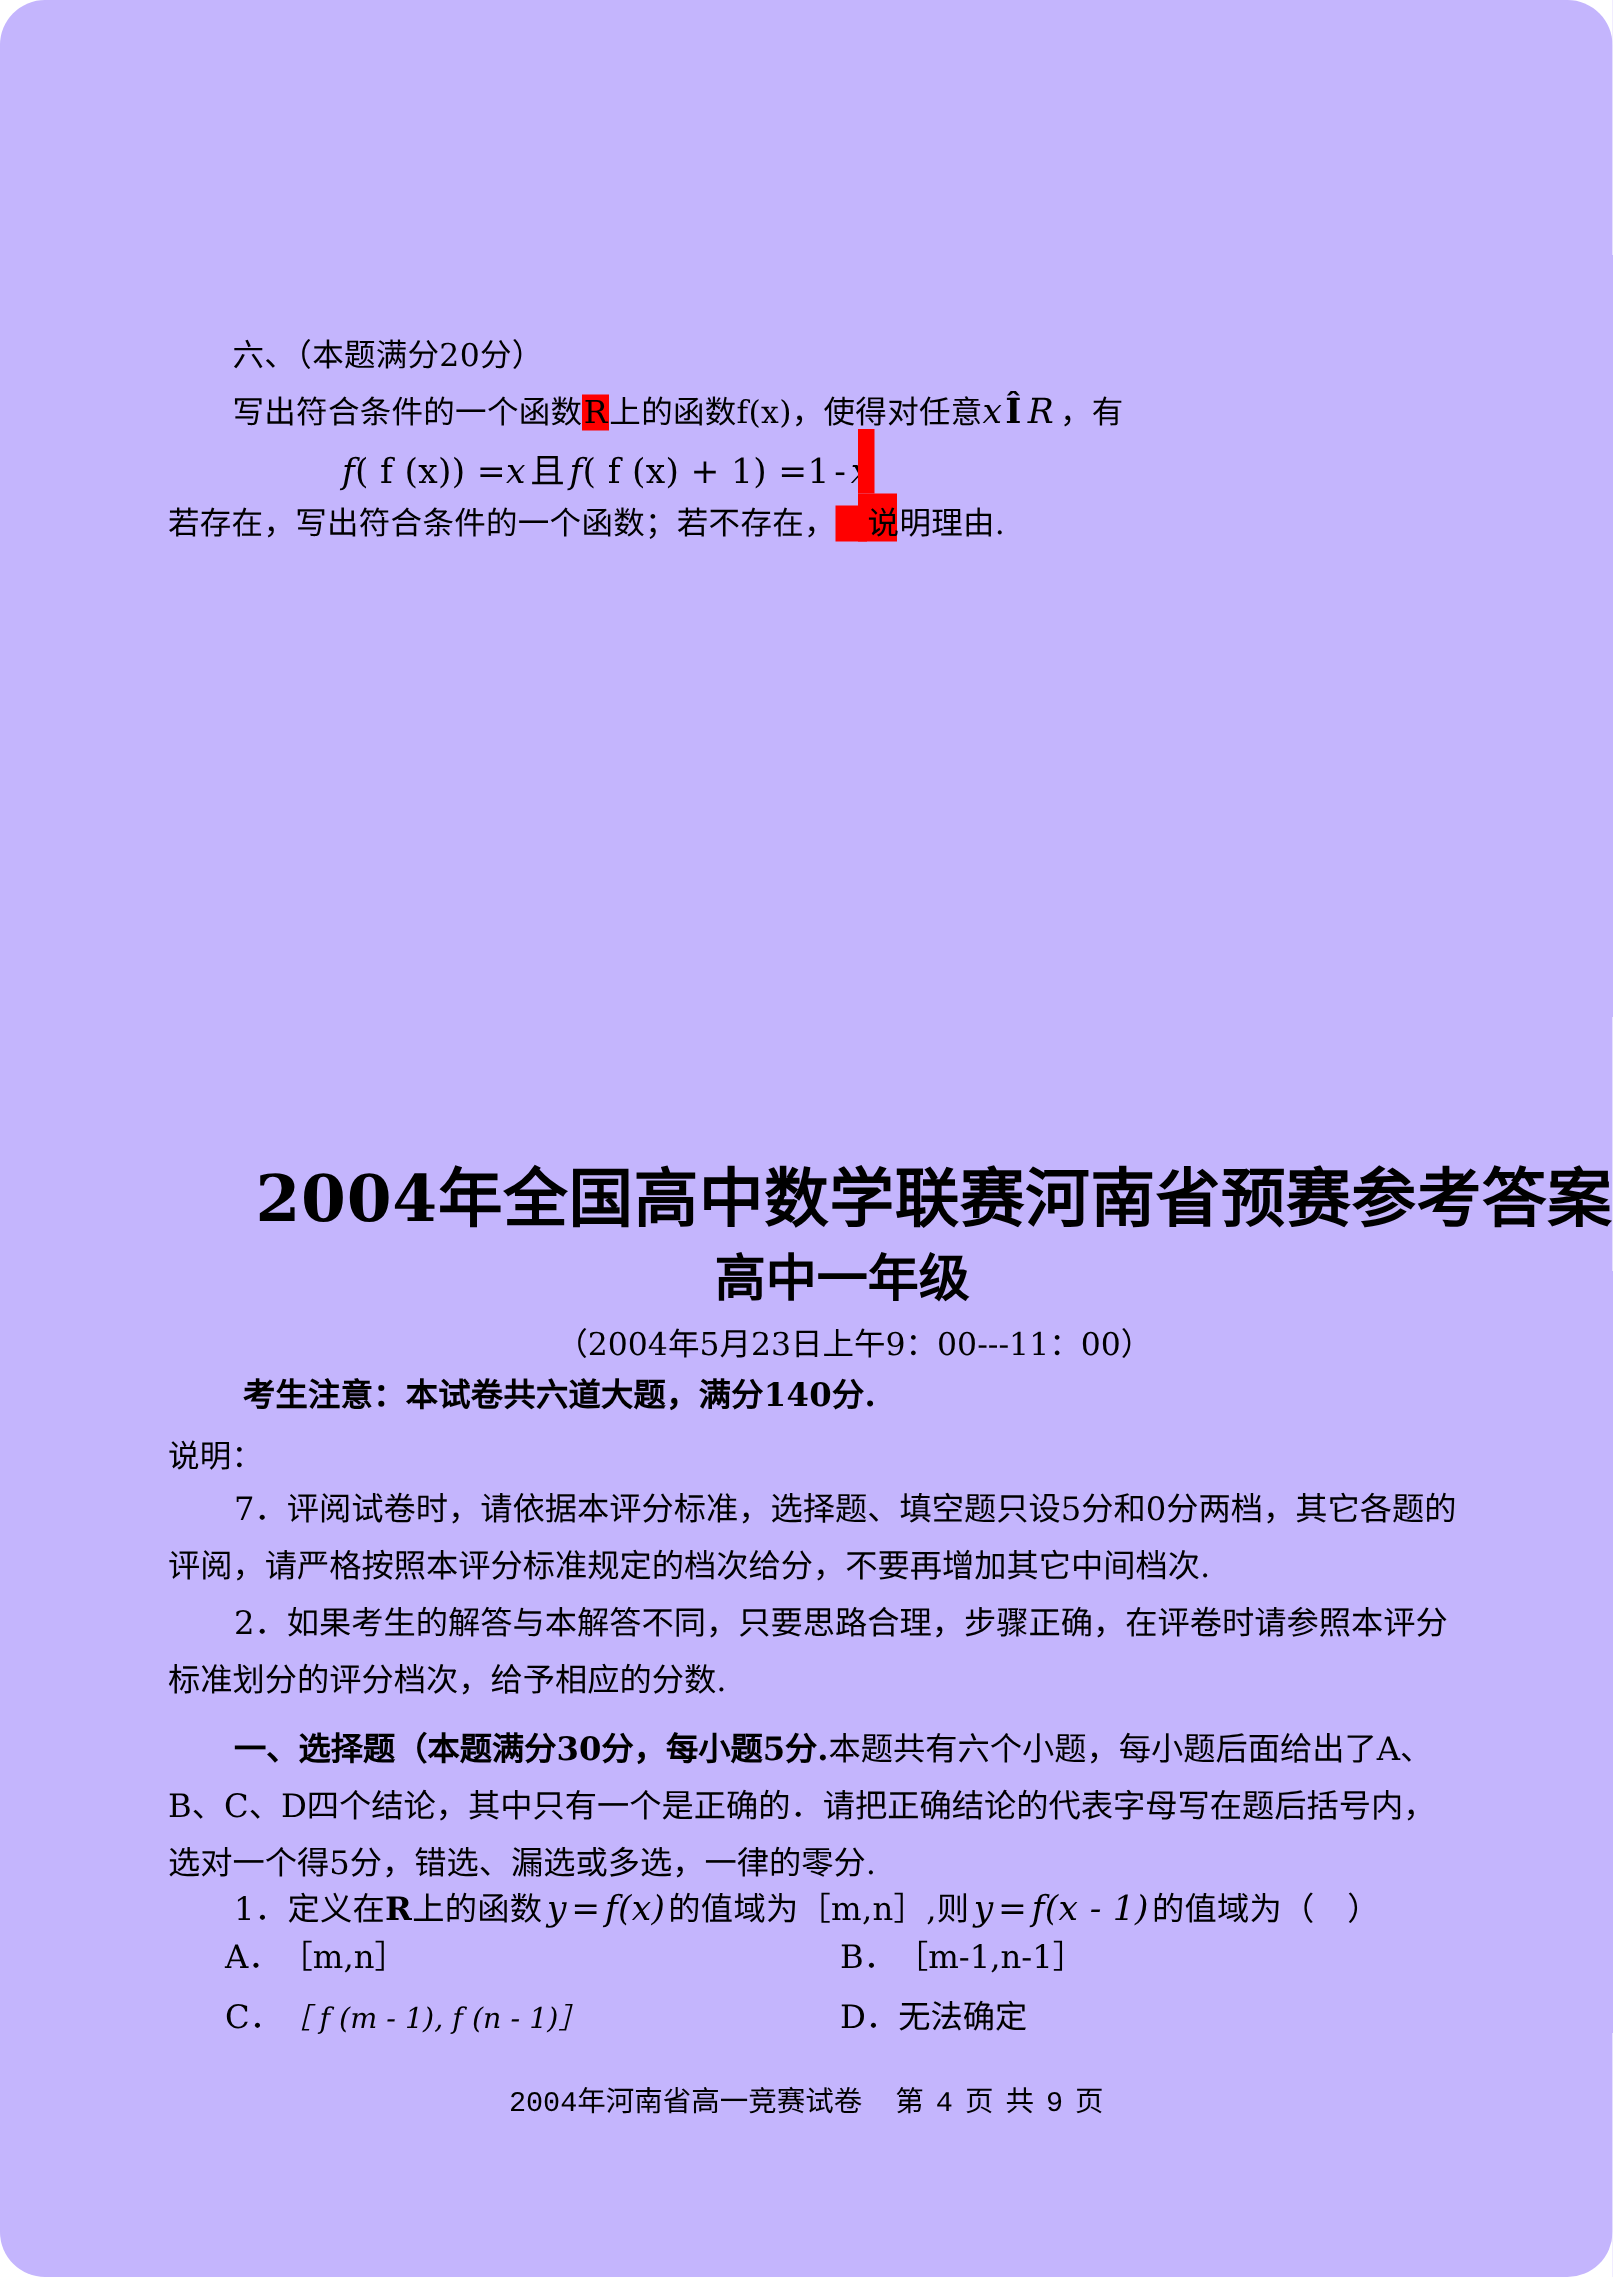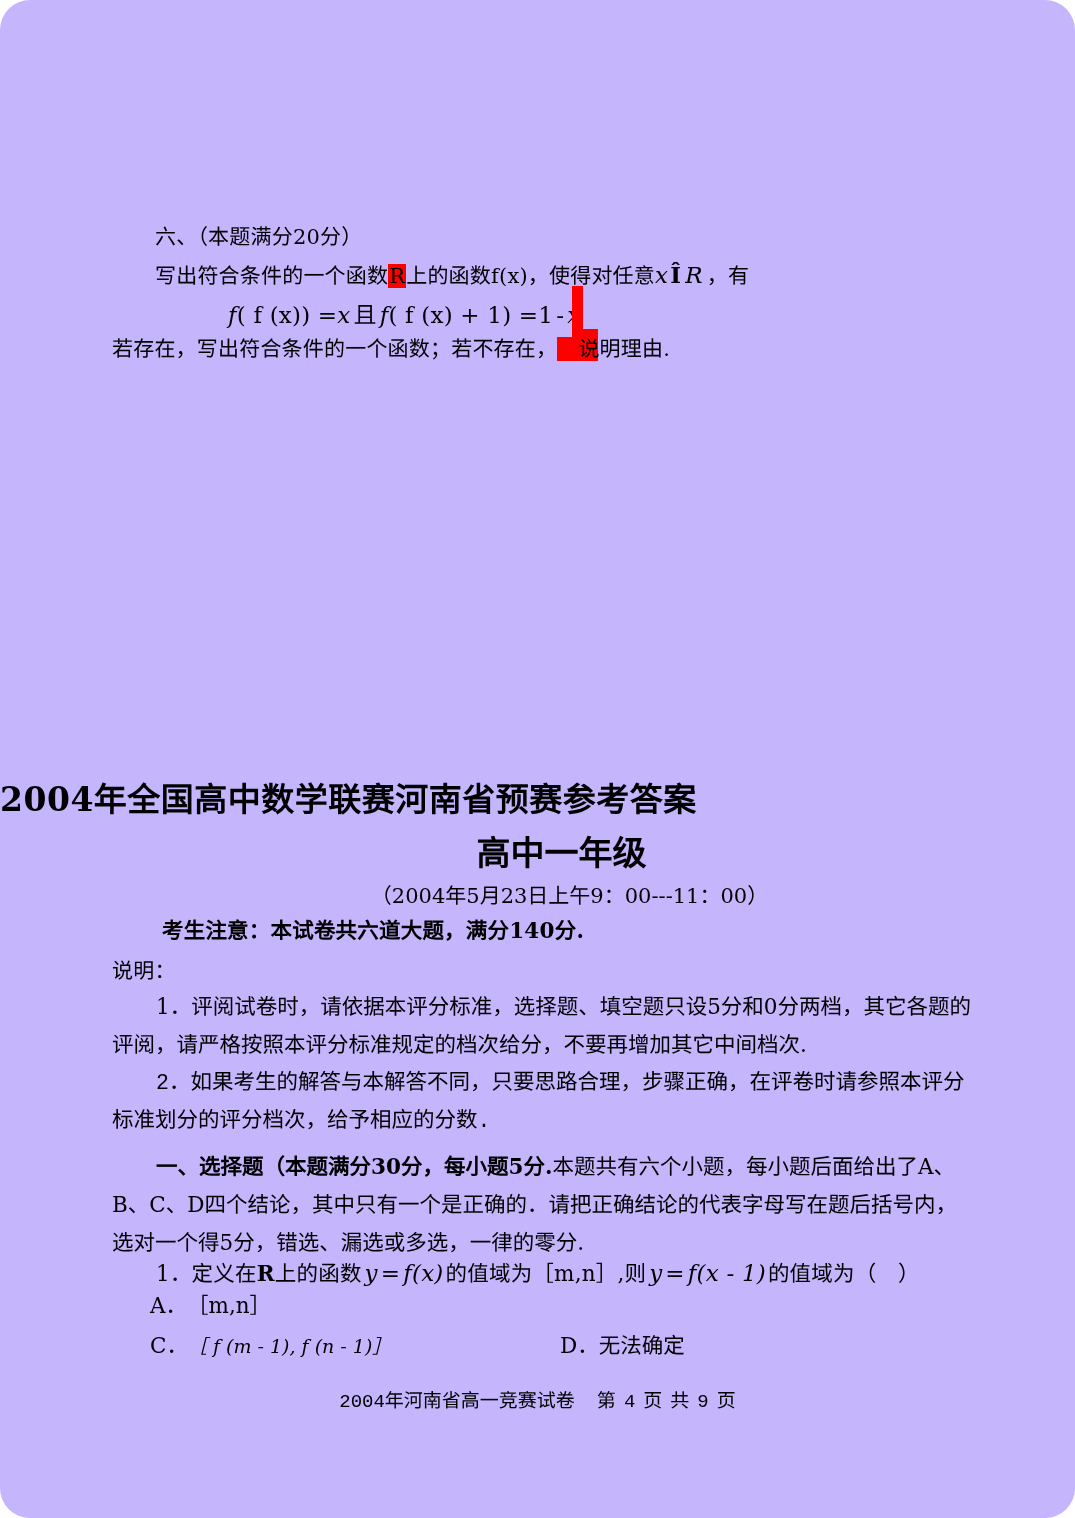--- a/index.html
+++ b/index.html
@@ -65,23 +65,23 @@
   .redbar {
     position: absolute;
     background: #ff0000;
   }
 
   
   .title-main {
     position: absolute;
     left: 0;
     width: 1075px;
-    text-align: left;
+    text-align: right;
     font-weight: bold;
-    font-size: 33px;
+    font-size: 43px;
     line-height: 44px;
     letter-spacing: 0.5px;
   }
   .title-sub {
     position: absolute;
     left: 0;
     width: 1075px;
     text-align: center;
     font-weight: bold;
     font-size: 34px;
@@ -163,40 +163,43 @@
 
   <div class="block bold" style="left:162px; top:912px; font-size:21.5px;">
     <span>考生注意：本试卷共六道大题，满分140分.</span>
   </div>
 
   <div class="block" style="left:112px; top:952px;">
     <span>说明：</span>
   </div>
 
   <div class="body-col indent" style="top:988px; white-space:normal;">
-    <span>1．评阅试卷时，请依据本评分标准，选择题、填空题只设5分和0分两档，其它各题的评阅，请严格按照本评分标准规定的档次给分，不要再增加其它中间档次.</span>
-  </div>
-
-  <div class="body-col indent" style="top:1064px; white-space:normal;font-family:Liberation Mono, monospace;">
+    <span>7．评阅试卷时，请依据本评分标准，选择题、填空题只设5分和0分两档，其它各题的评阅，请严格按照本评分标准规定的档次给分，不要再增加其它中间档次.</span>
+  </div>
+
+  <div class="body-col indent" style="top:1064px; white-space:normal;">
     <span>2．如果考生的解答与本解答不同，只要思路合理，步骤正确，在评卷时请参照本评分标准划分的评分档次，给予相应的分数.</span>
   </div>
 
   <div class="body-col indent" style="top:1148px; white-space:normal;">
     <span class="bold">一、选择题（本题满分30分，每小题5分.</span><span>本题共有六个小题，每小题后面给出了A、B、C、D四个结论，其中只有一个是正确的．请把正确结论的代表字母写在题后括号内，选对一个得5分，错选、漏选或多选，一律的零分.</span>
   </div>
 
   <div class="block" style="left:156px; top:1254px; font-size:21.5px;">
     <span>1．</span><span>定义在</span><span class="mn bold">R</span><span>上的函数</span><span class="mi" style="font-size:23px; padding-left:3px;">y</span><span class="mn" style="font-size:23px; padding:0 3px;">=</span><span class="mi" style="font-size:23px;">f</span><span class="mi" style="font-size:23px; padding-right:2px;">(x)</span><span>的值域为</span><span class="mn">［m,n］</span><span>,则</span><span class="mi" style="font-size:23px; padding-left:3px;">y</span><span class="mn" style="font-size:23px; padding:0 3px;">=</span><span class="mi" style="font-size:23px;">f</span><span class="mi" style="font-size:23px; padding-right:2px;">(x - 1)</span><span>的值域为（　）</span>
   </div>
 
   <div class="choices" style="top:1286px;">
     <div class="choice-row">
       <div class="choice-cell">
         <span class="choice-label">A．</span><span class="mn">［m,n］</span>
       </div>
+      <div class="choice-cell">
+        <span class="choice-label">B．</span><span class="mn">［m-1,n-1］</span>
+      </div>
     </div>
     <div class="choice-row">
       <div class="choice-cell">
         <span class="choice-label">C．</span><span class="mi" style="font-size:19px;">［ f (m - 1), f (n - 1)］</span>
       </div>
       <div class="choice-cell">
         <span class="choice-label">D．</span><span>无法确定</span>
       </div>
     </div>
   </div>

